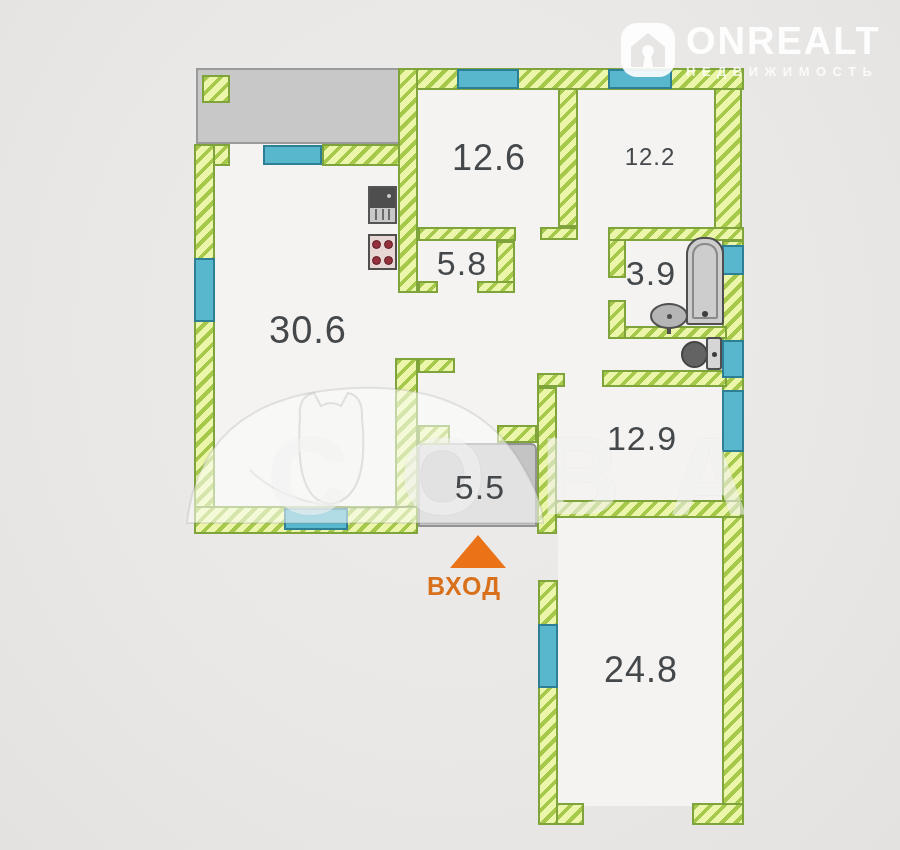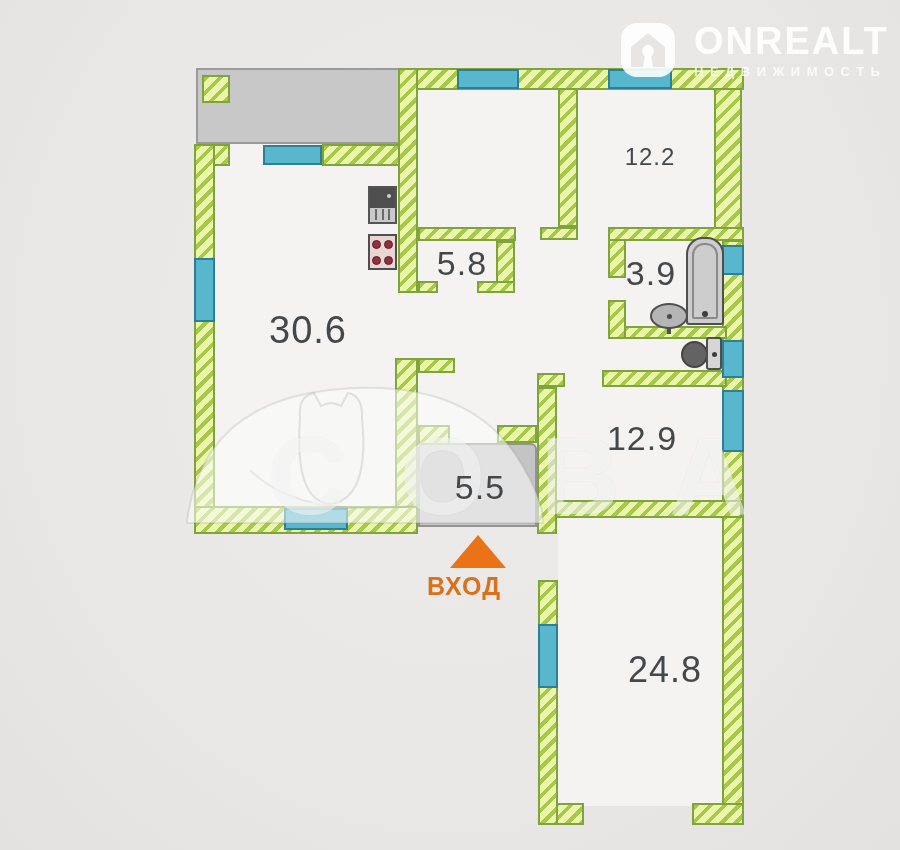--- a/index.html
+++ b/index.html
@@ -41,21 +41,21 @@
   .toilet-bowl{left:681px;top:341px;width:27px;height:27px;background:#636363;border:2px solid #434343;border-radius:50%;}
   .toilet-tank{left:706px;top:337px;width:16px;height:33px;background:#d6d6d6;border:2px solid #4f4f4f;border-radius:3px;}
   .tt-dot{position:absolute;left:50%;top:50%;width:5px;height:5px;margin:-2px 0 0 -2px;border-radius:50%;background:#3d3d3d;}
   
   .entry-arrow{position:absolute;left:450px;top:535px;width:0;height:0;
     border-left:28px solid transparent;border-right:28px solid transparent;border-bottom:33px solid #ea7217;}
   .entry-label{position:absolute;left:464px;top:586px;transform:translate(-50%,-50%);
     font-size:25px;font-weight:bold;letter-spacing:1px;color:#d9711c;}
   
   .logo{position:absolute;left:620px;top:22px;display:flex;align-items:flex-start;}
-  .logo-text{margin-left:18px;}
+  .logo-text{margin-left:10px;}
   .logo-brand{font-size:38px;font-weight:bold;letter-spacing:2px;color:rgba(255,255,255,0.92);line-height:1.0;}
   .logo-sub{margin-top:4px;font-size:13px;font-weight:bold;letter-spacing:6.5px;color:rgba(255,255,255,0.8);}
   
   .wm-text{position:absolute;left:268px;top:412px;font-size:110px;font-weight:bold;letter-spacing:55px;
     color:rgba(255,255,255,0.5);text-shadow:0 0 2px rgba(150,150,150,0.15);}
   .wm-sketch{position:absolute;left:0;top:0;}
 </style>
 </head>
 <body>
 
@@ -144,26 +144,27 @@
       <div class="bs-stem"></div>
     </div>
     <div class="fix toilet-bowl"></div>
     <div class="fix toilet-tank">
       <div class="tt-dot"></div>
     </div>
   </div>
 
   <div id="labels">
       <div class="room-label" style="left: 308px; top: 330px; font-size: 38px;">30.6</div>
+      <div class="room-label" style="left: 489px; top: 158px; font-size: 36px;">12.6</div>
       <div class="room-label" style="left: 650px; top: 157px; font-size: 24px;">12.2</div>
       <div class="room-label" style="left: 462px; top: 263px; font-size: 34px;">5.8</div>
       <div class="room-label" style="left: 651px; top: 273px; font-size: 34px;">3.9</div>
       <div class="room-label" style="left: 642px; top: 438px; font-size: 34px;">12.9</div>
       <div class="room-label" style="left: 480px; top: 487px; font-size: 34px;">5.5</div>
-      <div class="room-label" style="left: 641px; top: 670px; font-size: 36px; margin-left: 24px;">24.8</div>
+      <div class="room-label" style="left: 641px; top: 670px; font-size: 36px;">24.8</div>
     </div>
 
   <div class="entry-arrow"></div>
   <div class="entry-label">ВХОД</div>
 
   <div class="logo">
     <svg width="56" height="56" viewBox="0 0 56 56">
       <rect x="1" y="1" width="54" height="54" rx="16" fill="rgba(255,255,255,0.9)"></rect>
       <path d="M28 11 L45 25 L45 45 L11 45 L11 25 Z" fill="#e7e6e4"></path>
       <circle cx="28" cy="29" r="6" fill="rgba(255,255,255,0.9)"></circle>

